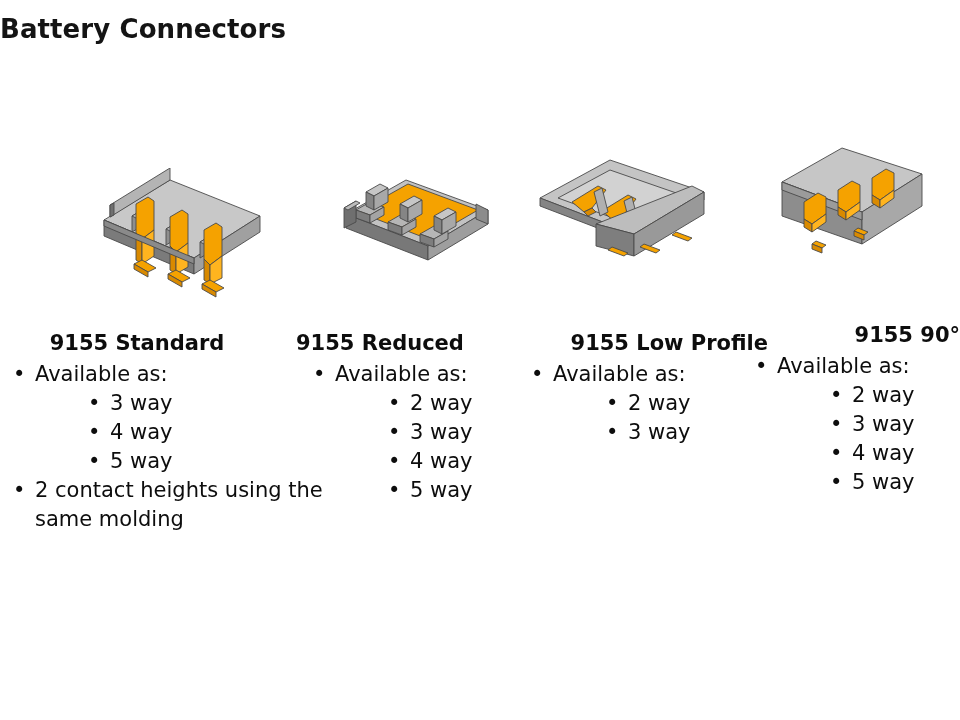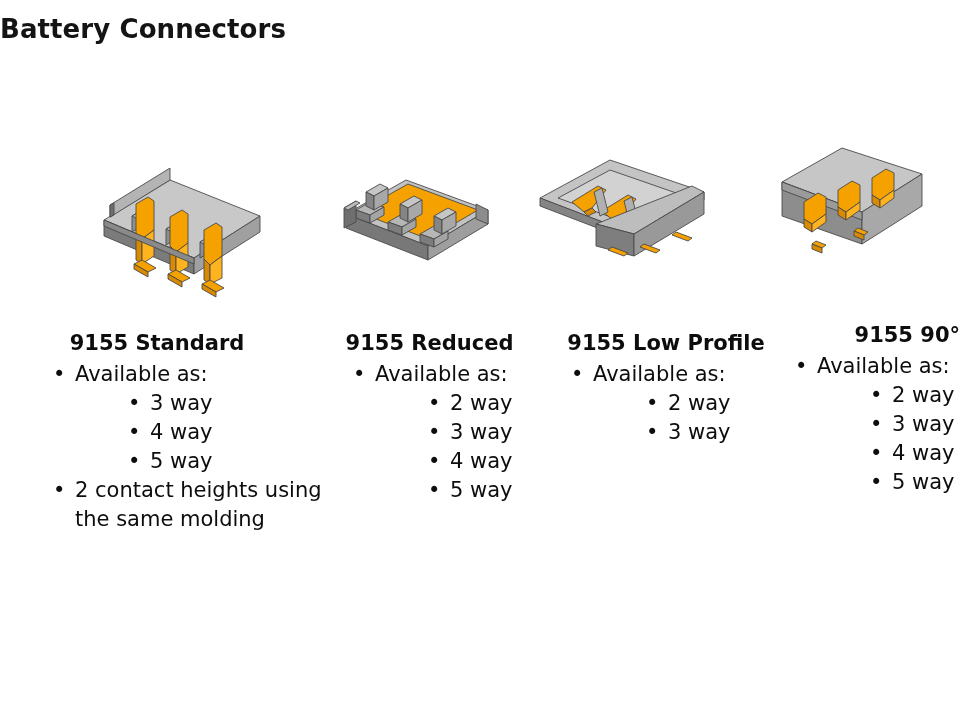--- a/index.html
+++ b/index.html
@@ -45,37 +45,36 @@
 
   #fig-standard   { left: 92px;  top: 168px; }
   #fig-reduced    { left: 336px; top: 164px; }
   #fig-lowprofile { left: 532px; top: 150px; }
   #fig-rightangle { left: 770px; top: 140px; }
 
   
   .column {
     position: absolute;
     box-sizing: border-box;
-    padding-left: 40px;
   }
   #col-standard   { left: 0px;   top: 330px; width: 330px; }
   #col-reduced    { left: 296px; top: 330px; width: 235px; }
   #col-lowprofile { left: 518px; top: 330px; width: 250px; }
   #col-rightangle { left: 740px; top: 322px; width: 220px; }
 
   .col-heading {
     font-size: 21px;
     font-weight: bold;
     color: #0d0d0d;
     white-space: nowrap;
     line-height: 26px;
   }
   #col-standard   .col-heading { text-align: center; padding-right: 56px; }
-  #col-reduced    .col-heading { text-align: center; padding-right: 8px; }
-  #col-lowprofile .col-heading { text-align: center;  padding-left: 6px; }
+  #col-reduced    .col-heading { text-align: left; padding-right: 8px; }
+  #col-lowprofile .col-heading { text-align: right;  padding-left: 6px; }
   #col-rightangle .col-heading { text-align: right;  padding-left: 45px; }
 
   ul.lvl1 {
     list-style: none;
     margin: 4px 0 0 0;
     padding: 0;
   }
   #col-standard   ul.lvl1 { padding-left: 10px; }
   #col-reduced    ul.lvl1 { padding-left: 14px; }
   #col-lowprofile ul.lvl1 { padding-left: 10px; }

